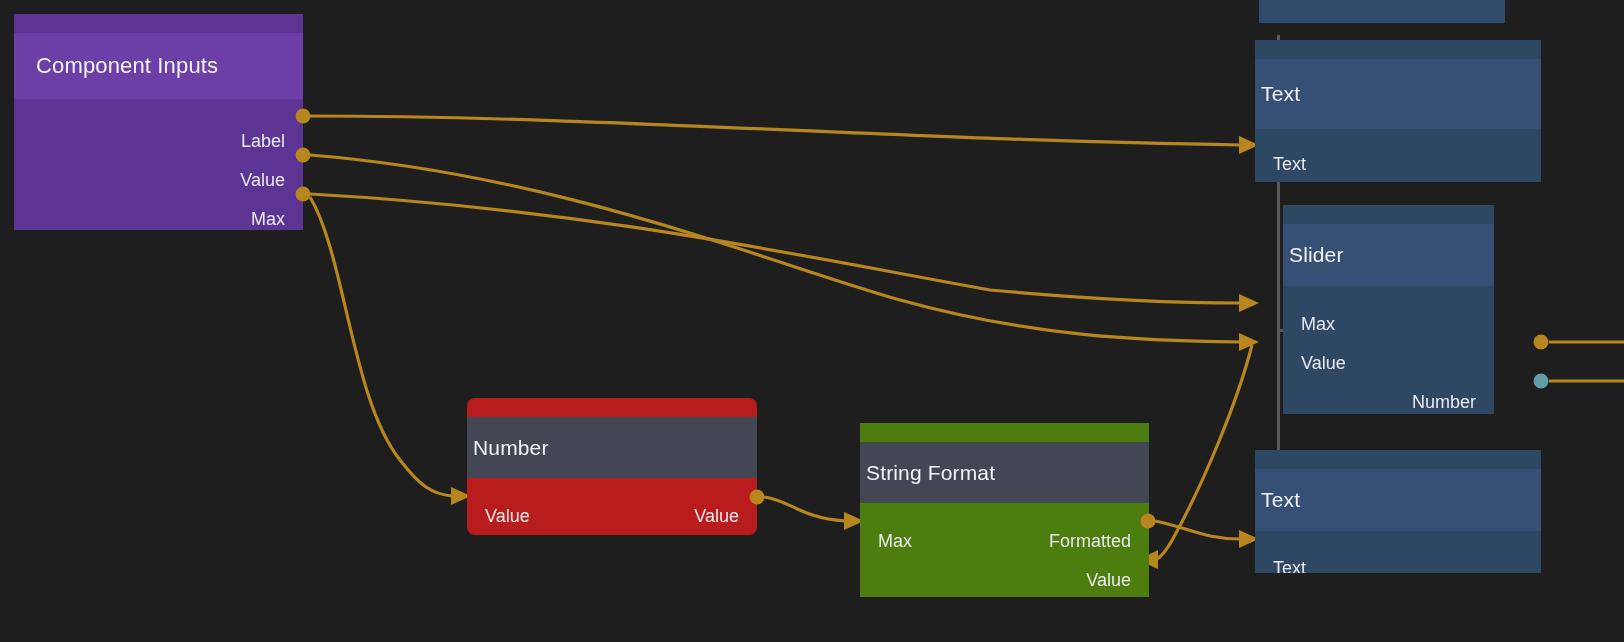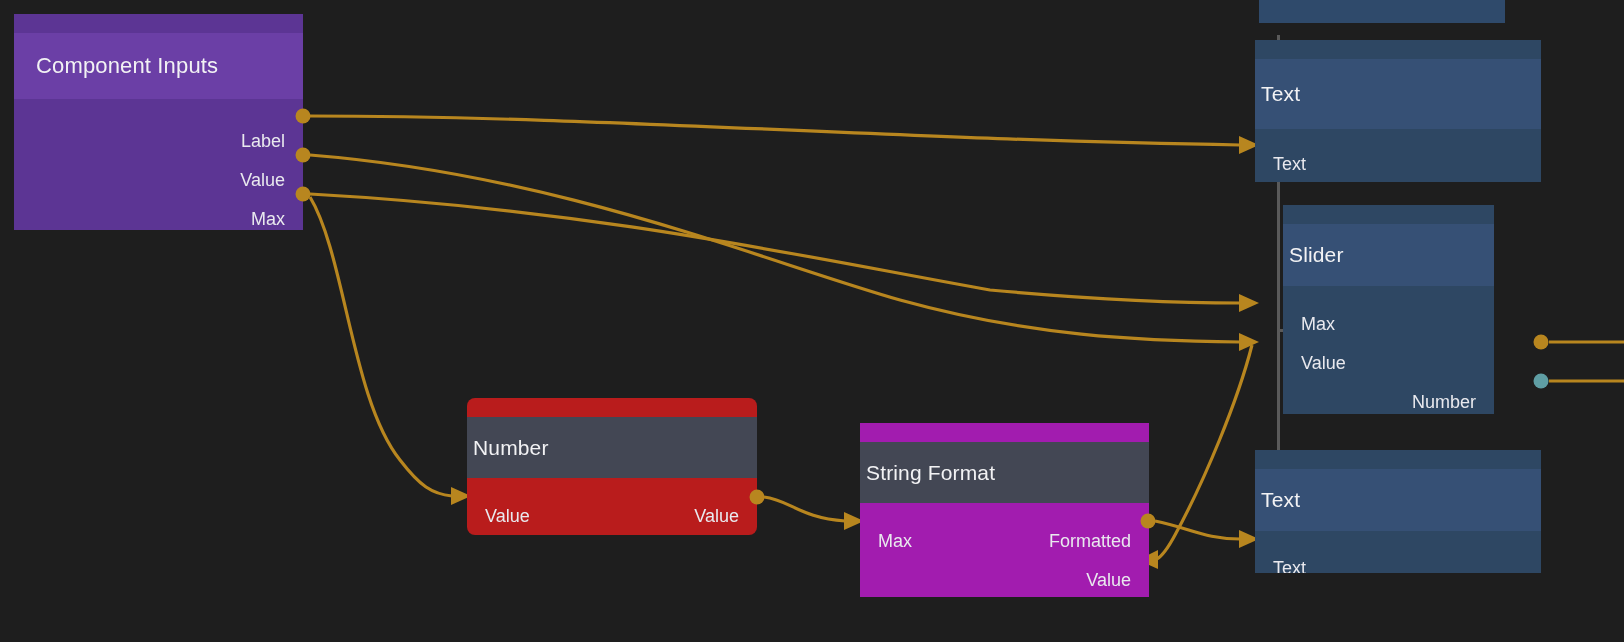--- a/index.html
+++ b/index.html
@@ -65,21 +65,21 @@
   .n-number{
     left:467px;top:398px;width:290px;height:137px;
     background:#b91c1c;
     border-radius:8px;
   }
   .n-number .node-header{height:61px;background:#434754;}
   .n-number .node-body{height:76px;}
 
   .n-strfmt{
     left:860px;top:423px;width:289px;height:174px;
-    background:#a21caf;
+    background:#4d7c0f;
   }
   .n-strfmt .node-header{height:61px;background:#434754;}
   .n-strfmt .node-body{height:113px;}
 
   
   .n-blue{ background:#2e4763; }
   .n-blue .node-header{ background:#365075; }
 
   .n-text-top{ left:1255px;top:40px;width:286px;height:142px; }
   .n-text-top .node-header{height:70px;}

